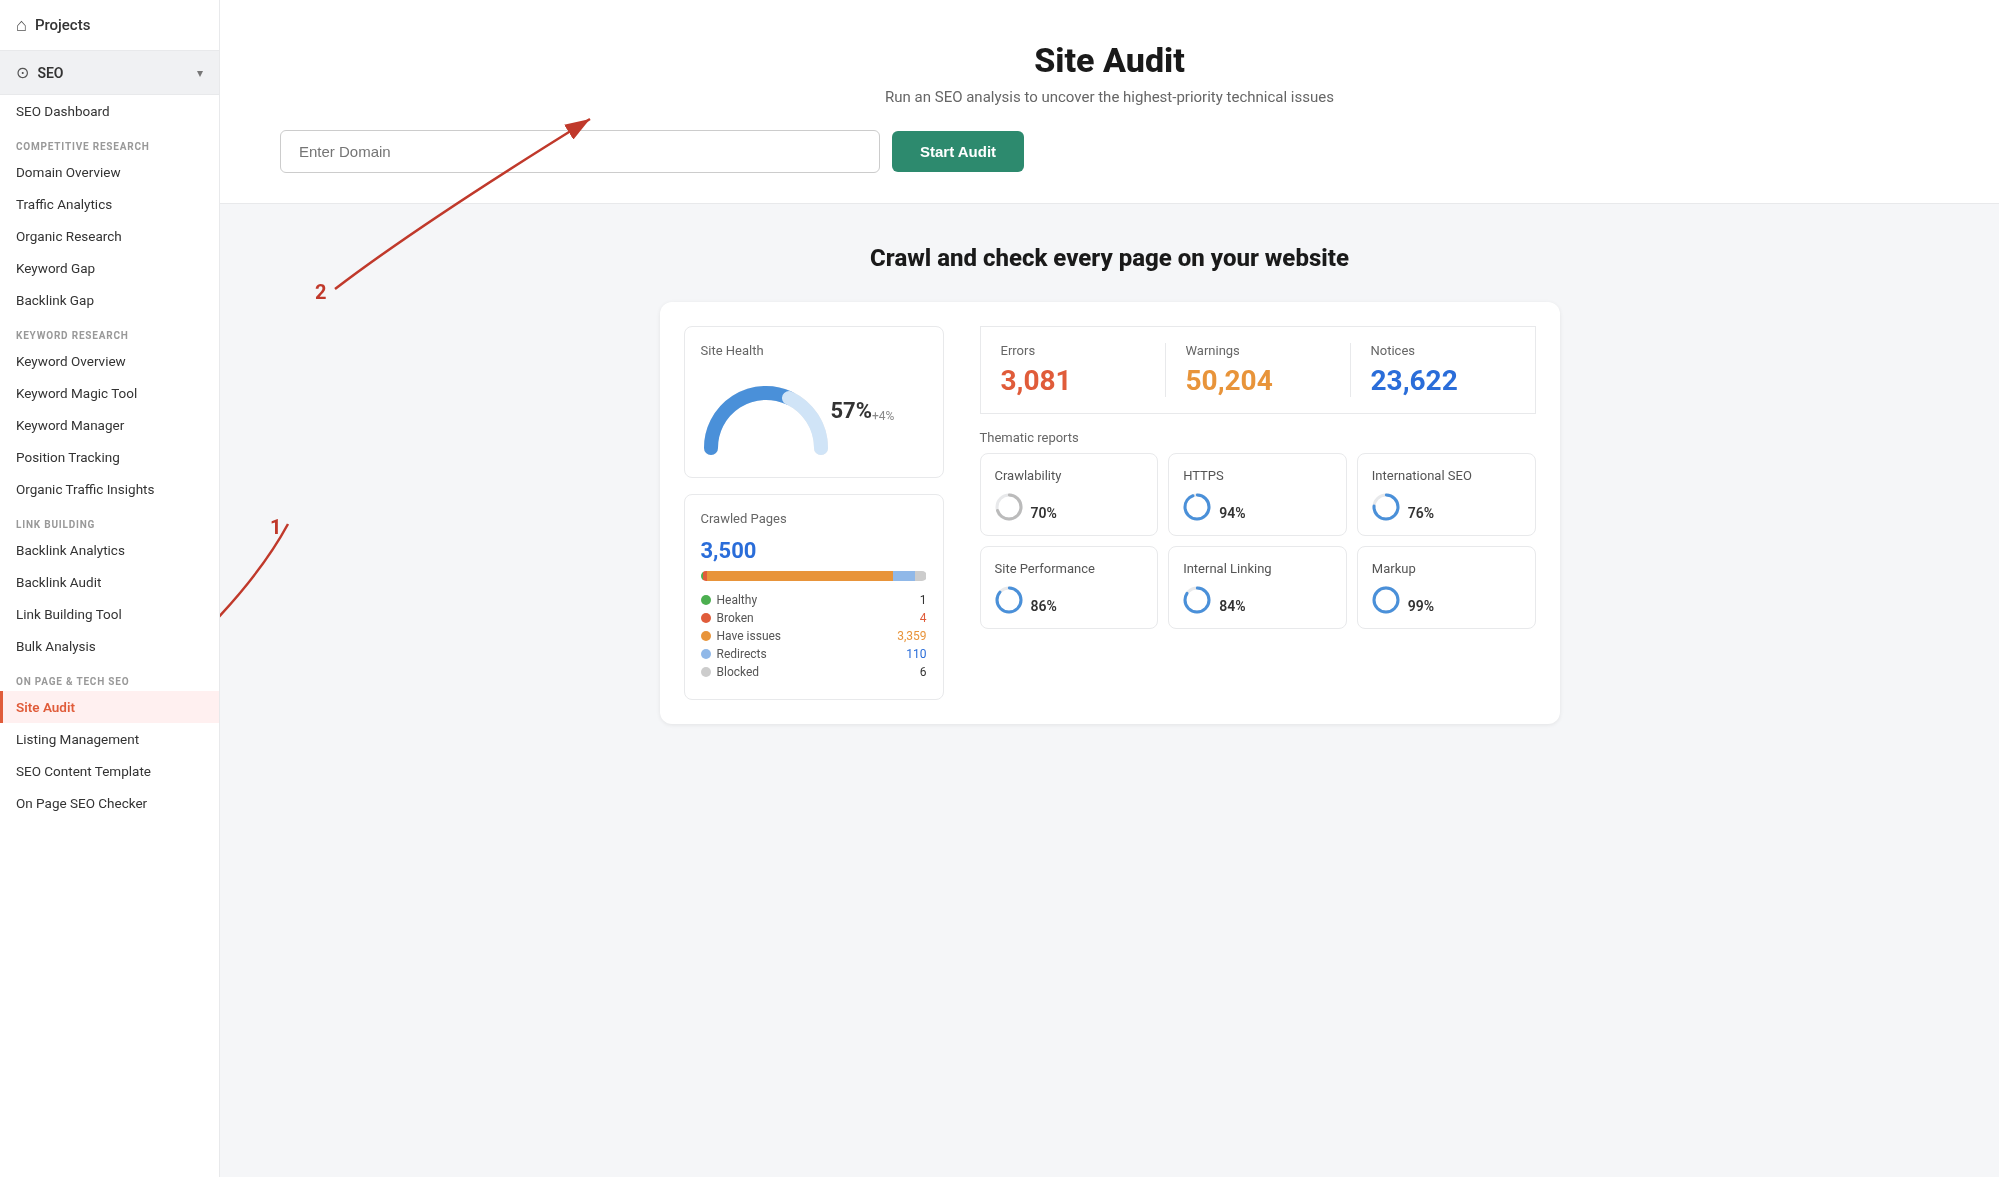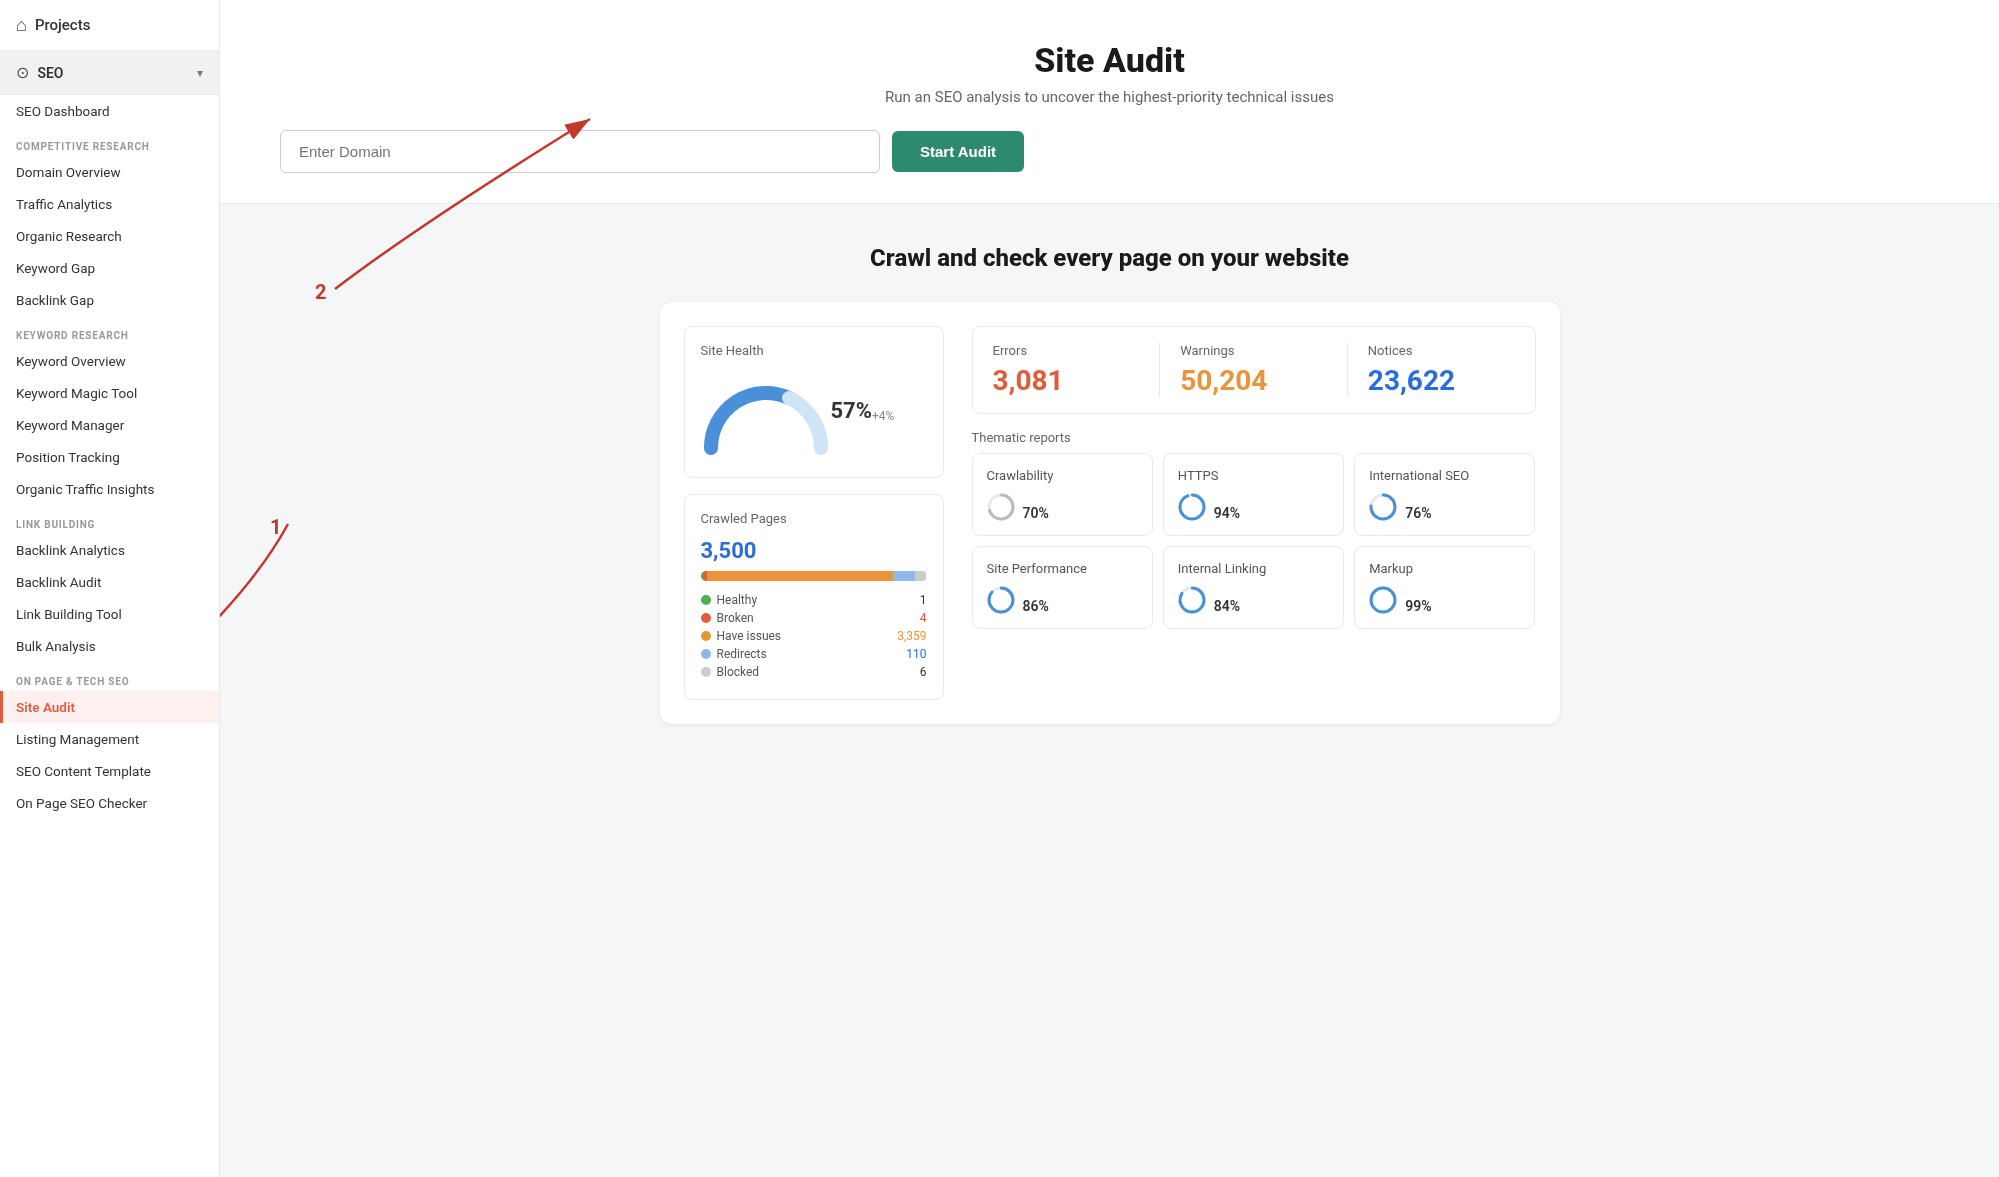--- a/index.html
+++ b/index.html
@@ -137,21 +137,21 @@
     }
 
     
     .dashboard {
       background: #fff;
       border-radius: 12px;
       padding: 24px;
       box-shadow: 0 1px 4px rgba(0,0,0,0.08);
       display: grid;
       grid-template-columns: 260px 1fr;
-      gap: 28px;
+      gap: 36px;
       max-width: 900px;
       margin: 0 auto;
     }
 
     
     .left-col { display: flex; flex-direction: column; gap: 16px; }
 
     .card {
       border: 1px solid #e8e9eb;
       border-radius: 8px;
@@ -204,21 +204,21 @@
     .legend-left { display: flex; align-items: center; gap: 6px; }
     .legend-dot { width: 10px; height: 10px; border-radius: 50%; }
     .legend-num { font-size: 12px; }
 
     
     .right-col { display: flex; flex-direction: column; gap: 16px; }
 
     
     .stats-row {
       border: 1px solid #e8e9eb;
-      border-radius: 8px;
+      border-radius: 0;
       padding: 16px 20px;
       display: flex;
       gap: 0;
     }
     .stat-item {
       flex: 1;
       display: flex;
       flex-direction: column;
       gap: 6px;
     }

